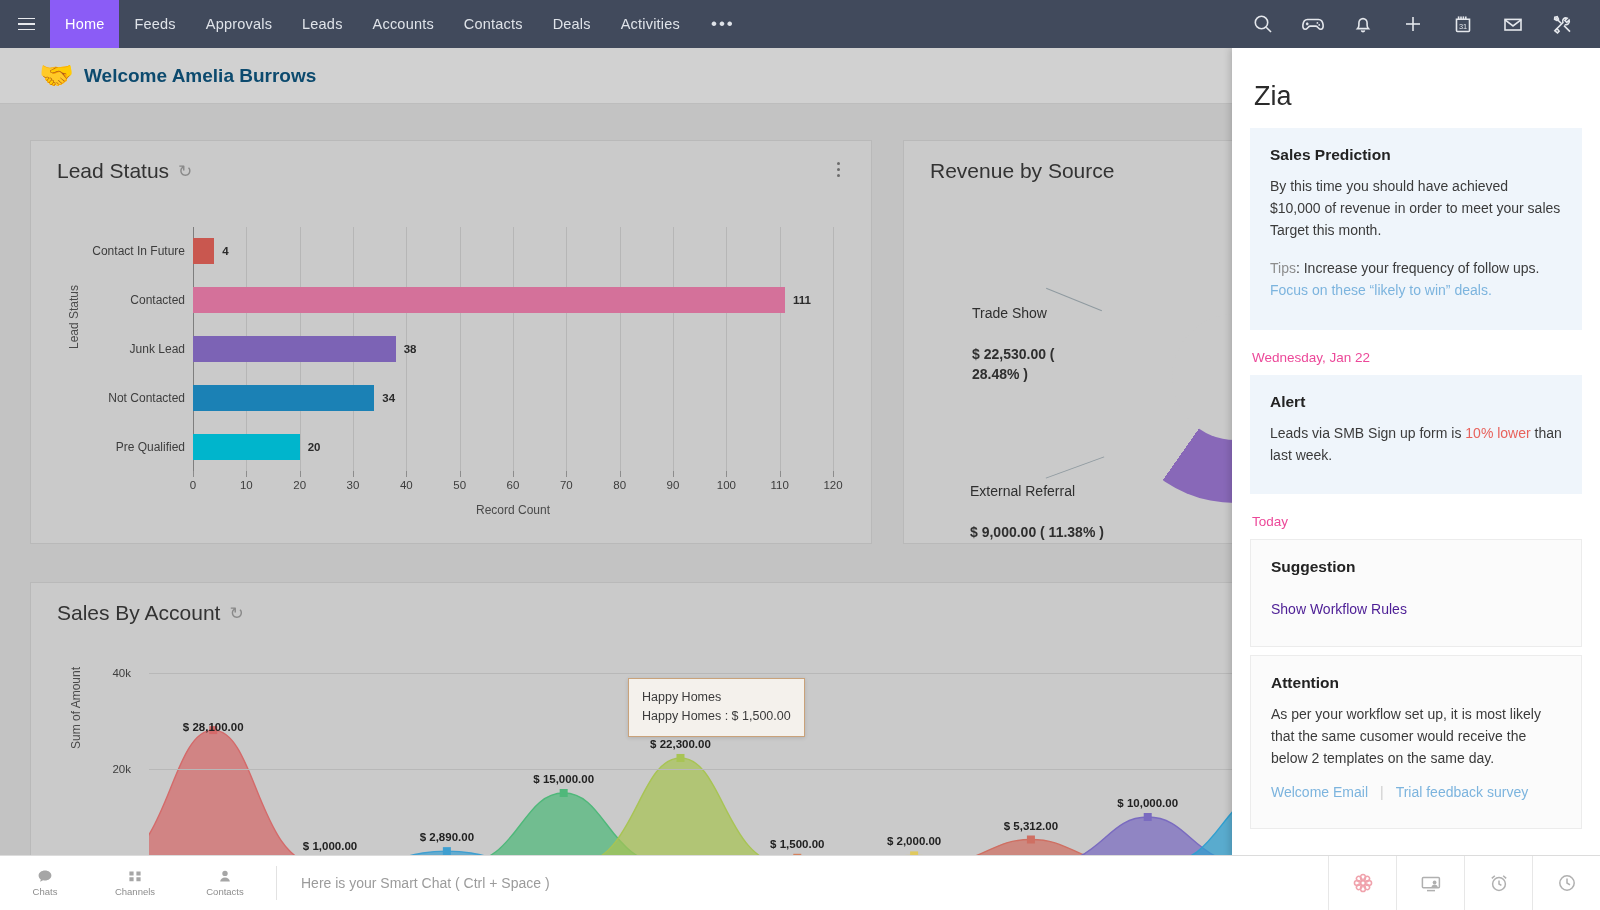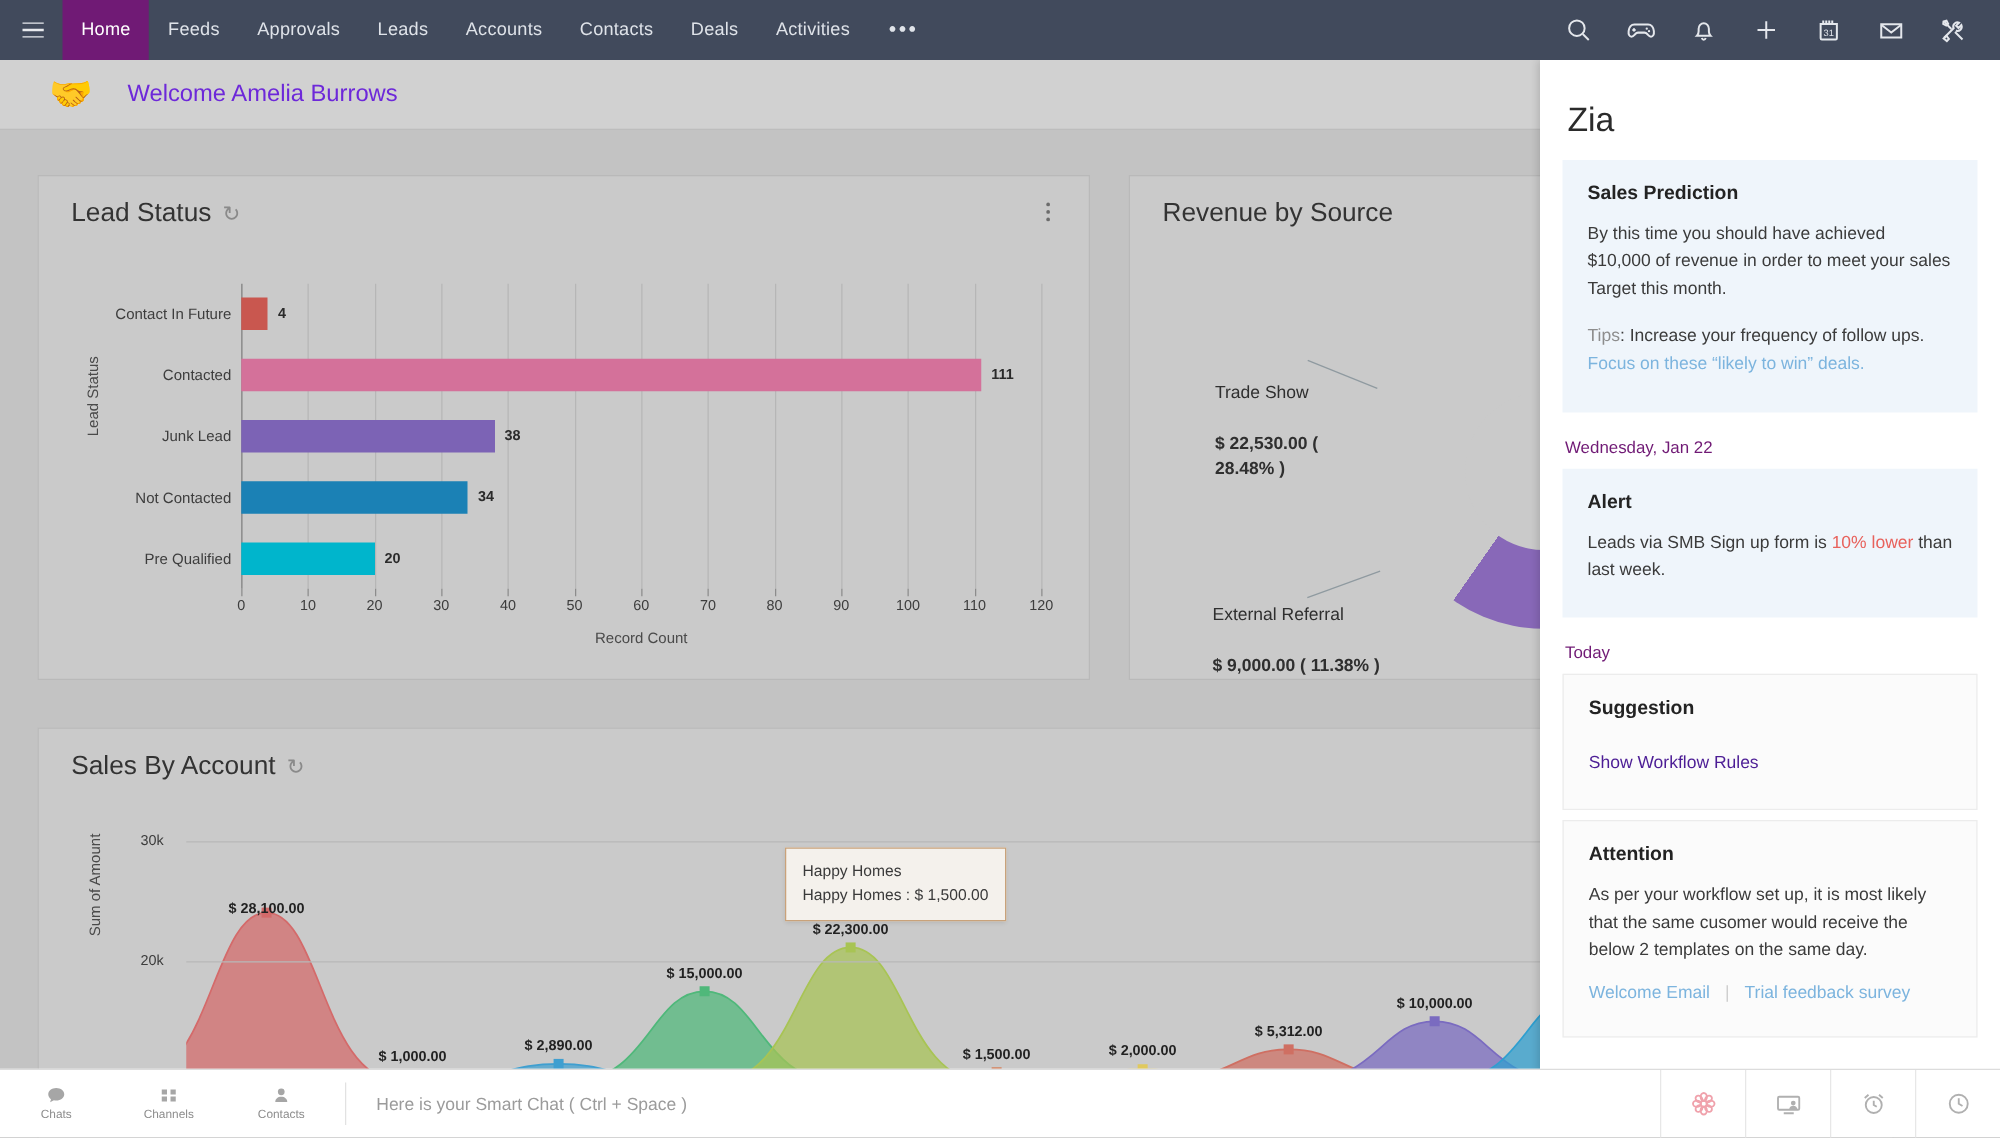--- a/index.html
+++ b/index.html
@@ -21,41 +21,41 @@
     width: 36px; display: flex; flex-direction: column; justify-content: center;
     align-items: center; gap: 4px; margin-left: 8px; cursor: pointer;
   }
   .hamburger span { display:block; width: 17px; height: 1.6px; background: #e8eaee; }
   .navitems { display: flex; align-items: stretch; margin-left: 6px; }
   .navitem {
     display: flex; align-items: center; padding: 0 15px;
     color: #dfe3e9; font-size: 14.5px; letter-spacing: .2px; cursor: pointer;
     white-space: nowrap;
   }
-  .navitem.active { background: #701a75; color: #ffffff; }
+  .navitem.active { background: #8b5cf6; color: #ffffff; }
   .navmore { display:flex; align-items:center; padding: 0 16px; color:#dfe3e9; cursor:pointer; letter-spacing:2px; font-size:17px;}
   .navright { margin-left: auto; display: flex; align-items: center; padding-right: 14px; gap: 4px; }
   .navicon {
     width: 46px; height: 48px; display: flex; align-items: center; justify-content: center;
     cursor: pointer;
   }
   .navicon svg { stroke: #e4e7ec; fill: none; stroke-width: 1.6; }
 
   
   .welcomebar {
     position: absolute; top: 48px; left: 0; width: 1600px; height: 56px;
     background: #d1d1d1; display: flex; align-items: center;
     border-bottom: 1px solid #bdbdbd;
     z-index: 10;
   }
   .wb-avatar {
     width: 54px; height: 36px; margin-left: 30px; display:flex; align-items:center;
     justify-content:center; font-size: 28px; line-height:1;
   }
-  .wb-title { font-size: 19px; color: #6d28d9; margin-left: 18px; font-weight: 400; }
+  .wb-title { font-size: 19px; color: #0c4a6e; margin-left: 0; font-weight: 700; }
 
   
   .board { position: absolute; top: 104px; left: 0; width: 1600px; bottom: 55px; background: #c3c3c3; }
 
   .card {
     position: absolute; background: #cacaca; border: 1px solid #b9b9b9;
   }
   .card-title {
     position: absolute; top: 18px; left: 26px; font-size: 21px; color: #333;
     display: flex; align-items: center; gap: 9px;
@@ -133,21 +133,21 @@
   .zia-card { padding: 18px 20px 28px 20px; margin-bottom: 8px; }
   .zia-card.blue { background: #eff5fb; }
   .zia-card.white { background: #fbfbfb; border: 1px solid #ececec; }
   .zia-card h4 { font-size: 15.5px; color: #232323; margin-bottom: 11px; font-weight: bold; }
   .zia-card p { font-size: 14px; color: #3b3b3b; line-height: 1.58; }
   .zia-card p.tips { margin-top: 16px; }
   .muted { color: #8d8d8d; }
   .lnk { color: #7cb4de; cursor: pointer; }
   .lnk2 { color: #4c1d95; cursor: pointer; display: inline-block; margin-top: 14px; font-size: 14px; }
   .red { color: #e8625c; }
-  .daysep { font-size: 13.5px; color: #701a75; padding: 12px 2px 10px 2px; }
+  .daysep { font-size: 13.5px; color: #ec4899; padding: 12px 2px 10px 2px; }
   .zia-links { margin-top: 15px; font-size: 14px; }
   .zia-links span.sep { color: #cfcfcf; margin: 0 12px; }
 
   
   .bottombar {
     position: absolute; bottom: 0; left: 0; width: 1600px; height: 55px;
     background: #ffffff; border-top: 1px solid #dcdcdc; display: flex; align-items: center;
     z-index: 45;
   }
   .bb-item {
@@ -354,21 +354,21 @@
       </div>
     </div>
 
     <div class="card" id="card-sales">
       <div class="card-title">
         <span>Sales By Account</span>
         <span class="refresh">↻</span>
       </div>
       <div class="areachart">
         <div class="ac-ylabel">Sum of Amount</div>
-        <div class="ac-ytick" style="top:28px;">30k</div>
+        <div class="ac-ytick" style="top:28px;">40k</div>
         <div class="ac-ytick" style="top:124px;">20k</div>
         <div class="ac-ytick" style="top:220px;">0k</div>
         <div class="ac-plot" id="ac-plot">
             <svg width="1355" height="206" style="position: absolute; left: 0px; top: 0px;">
               <path d="M -43.219827586206904 192 C 19.1101724137931 192 21.259482758620685 57.120000000000005 64.24568965517241 57.120000000000005 C 107.23189655172413 57.120000000000005 109.38120689655173 192 171.71120689655174 192 Z" fill="#d46a6a" fill-opacity="0.72" stroke="#d46a6a" stroke-width="1.4"></path>
               <rect x="60.24568965517241" y="53.120000000000005" width="8" height="8" fill="#d46a6a"></rect>
               <rect x="59.24568965517241" y="187" width="10" height="10" fill="#d07a72" stroke="#b96b63"></rect>
               <path d="M 73.59051724137932 192 C 135.92051724137932 192 138.0698275862069 187.2 181.05603448275863 187.2 C 224.04224137931035 187.2 226.19155172413795 192 288.52155172413796 192 Z" fill="#8e7fc8" fill-opacity="0.72" stroke="#8e7fc8" stroke-width="1.4"></path>
               <rect x="177.05603448275863" y="183.2" width="8" height="8" fill="#8e7fc8"></rect>
               <rect x="176.05603448275863" y="187" width="10" height="10" fill="#d07a72" stroke="#b96b63"></rect>

